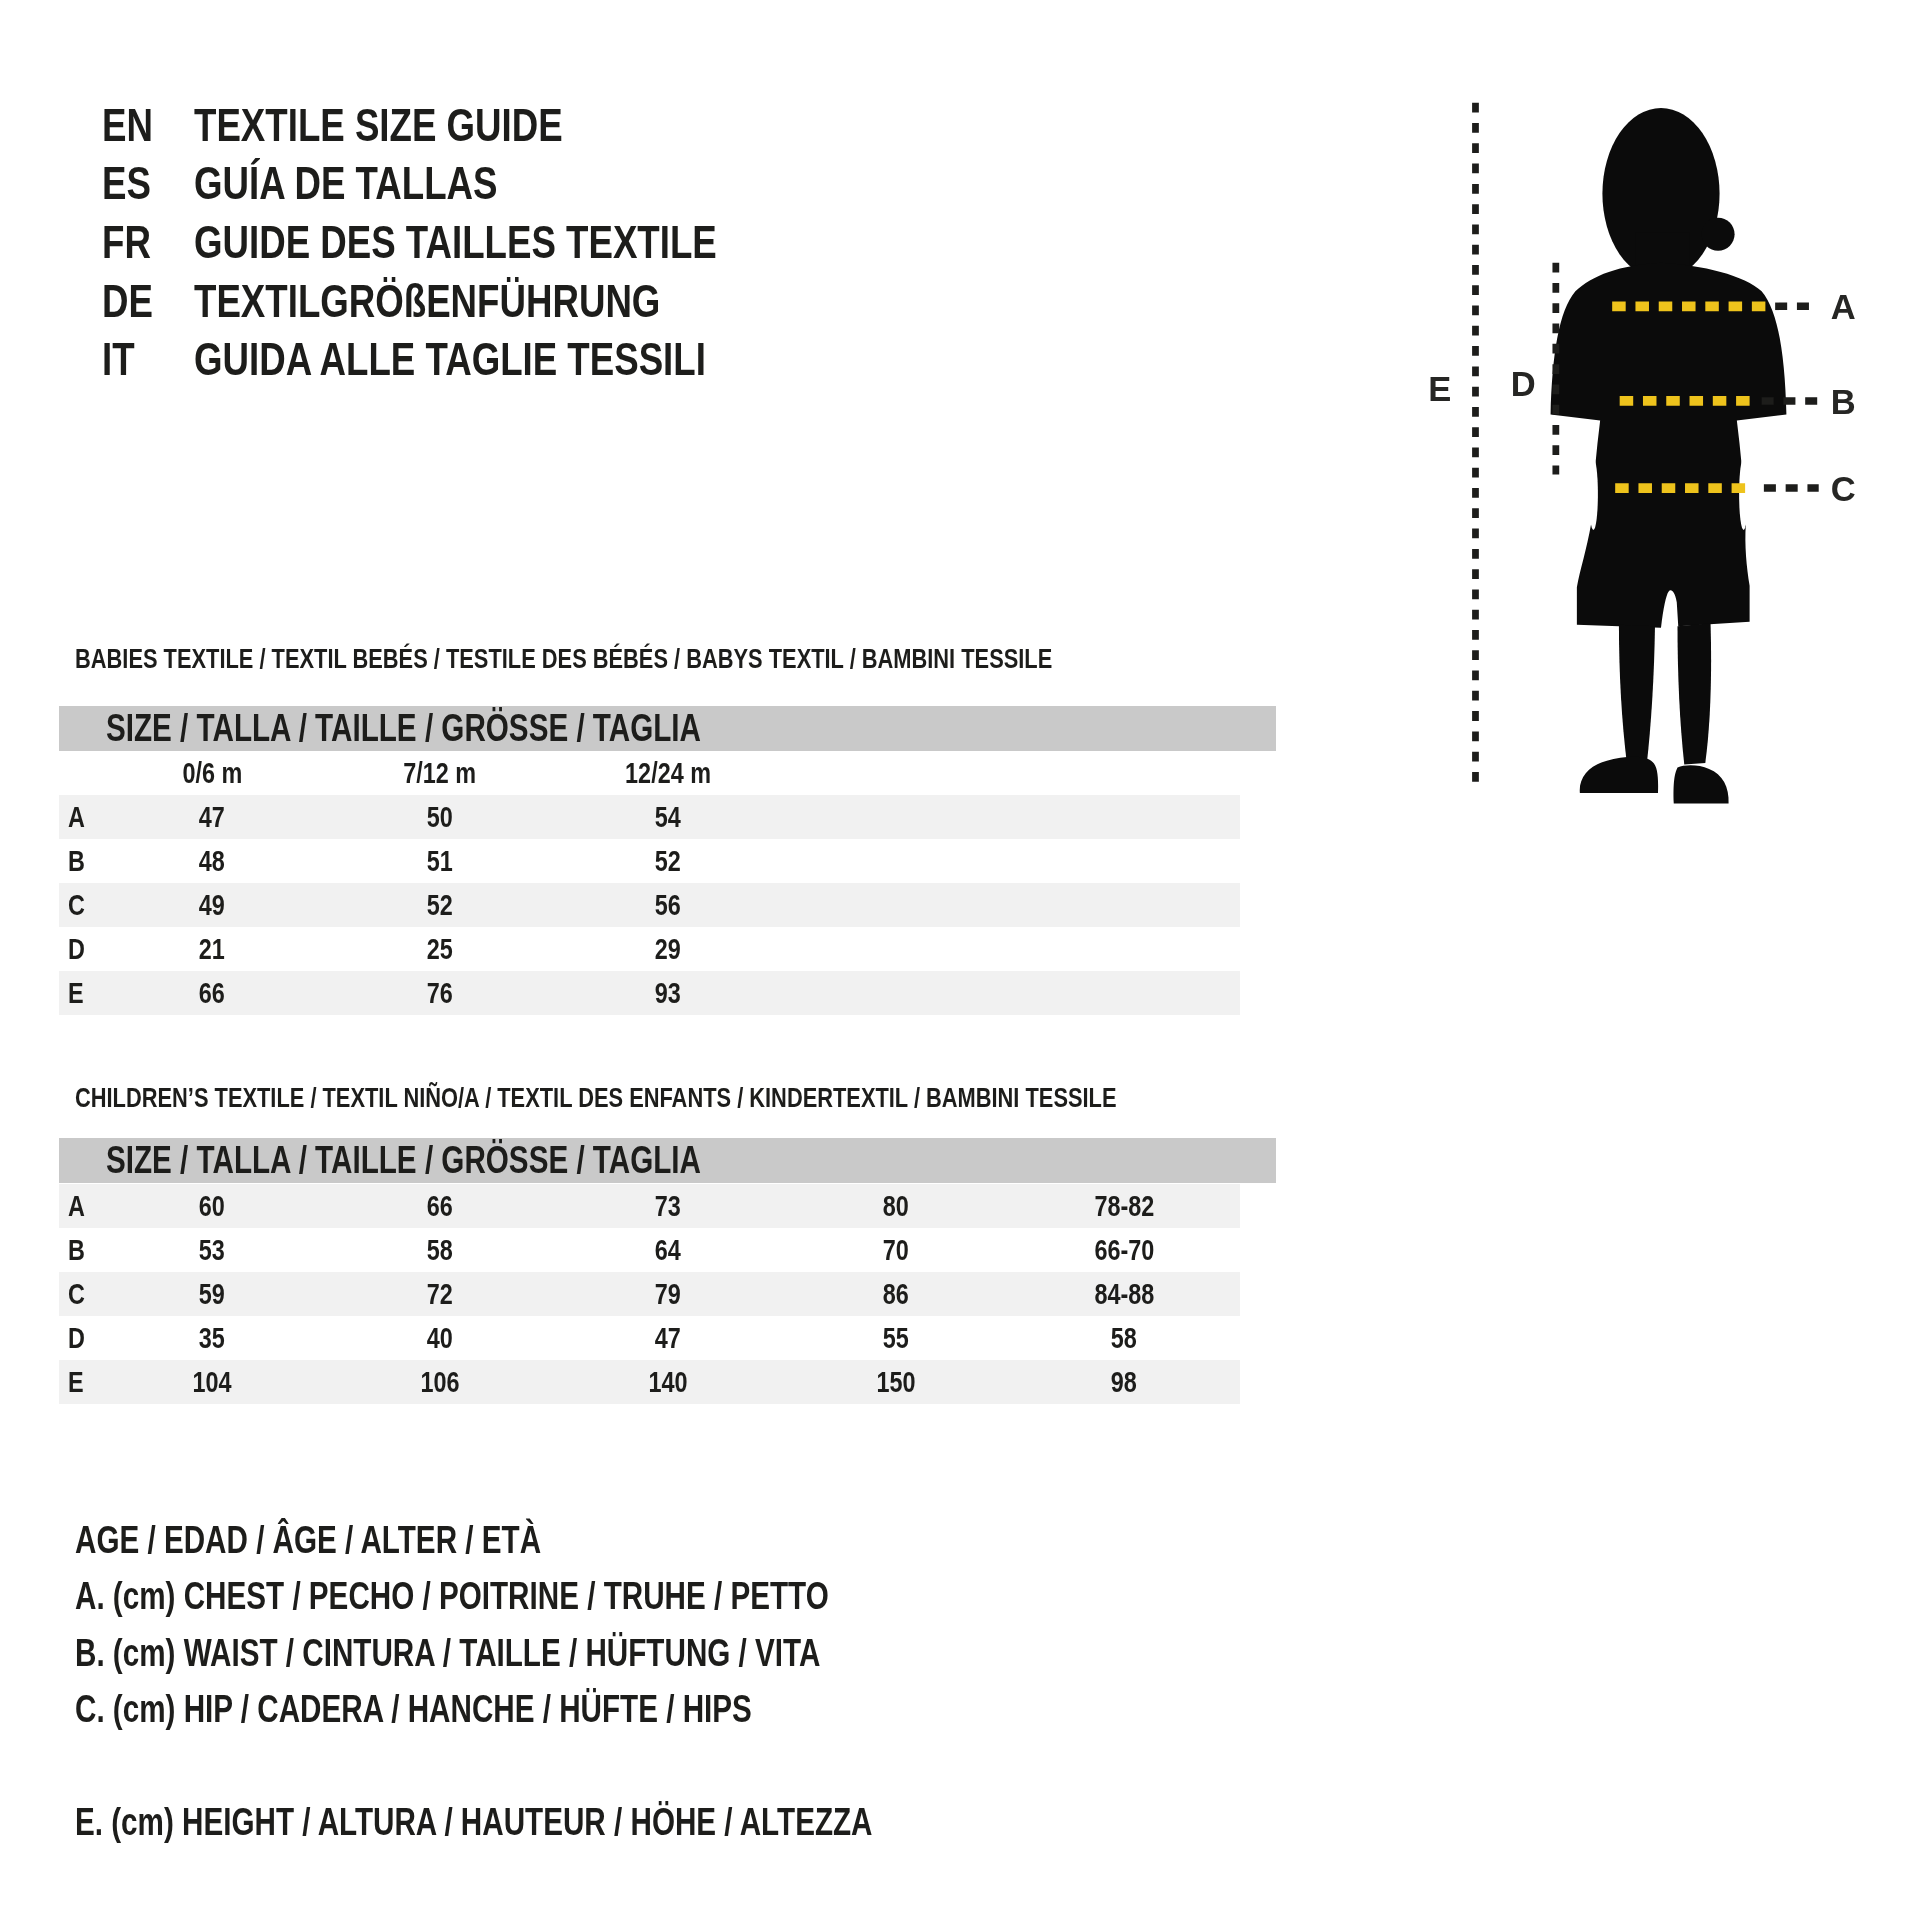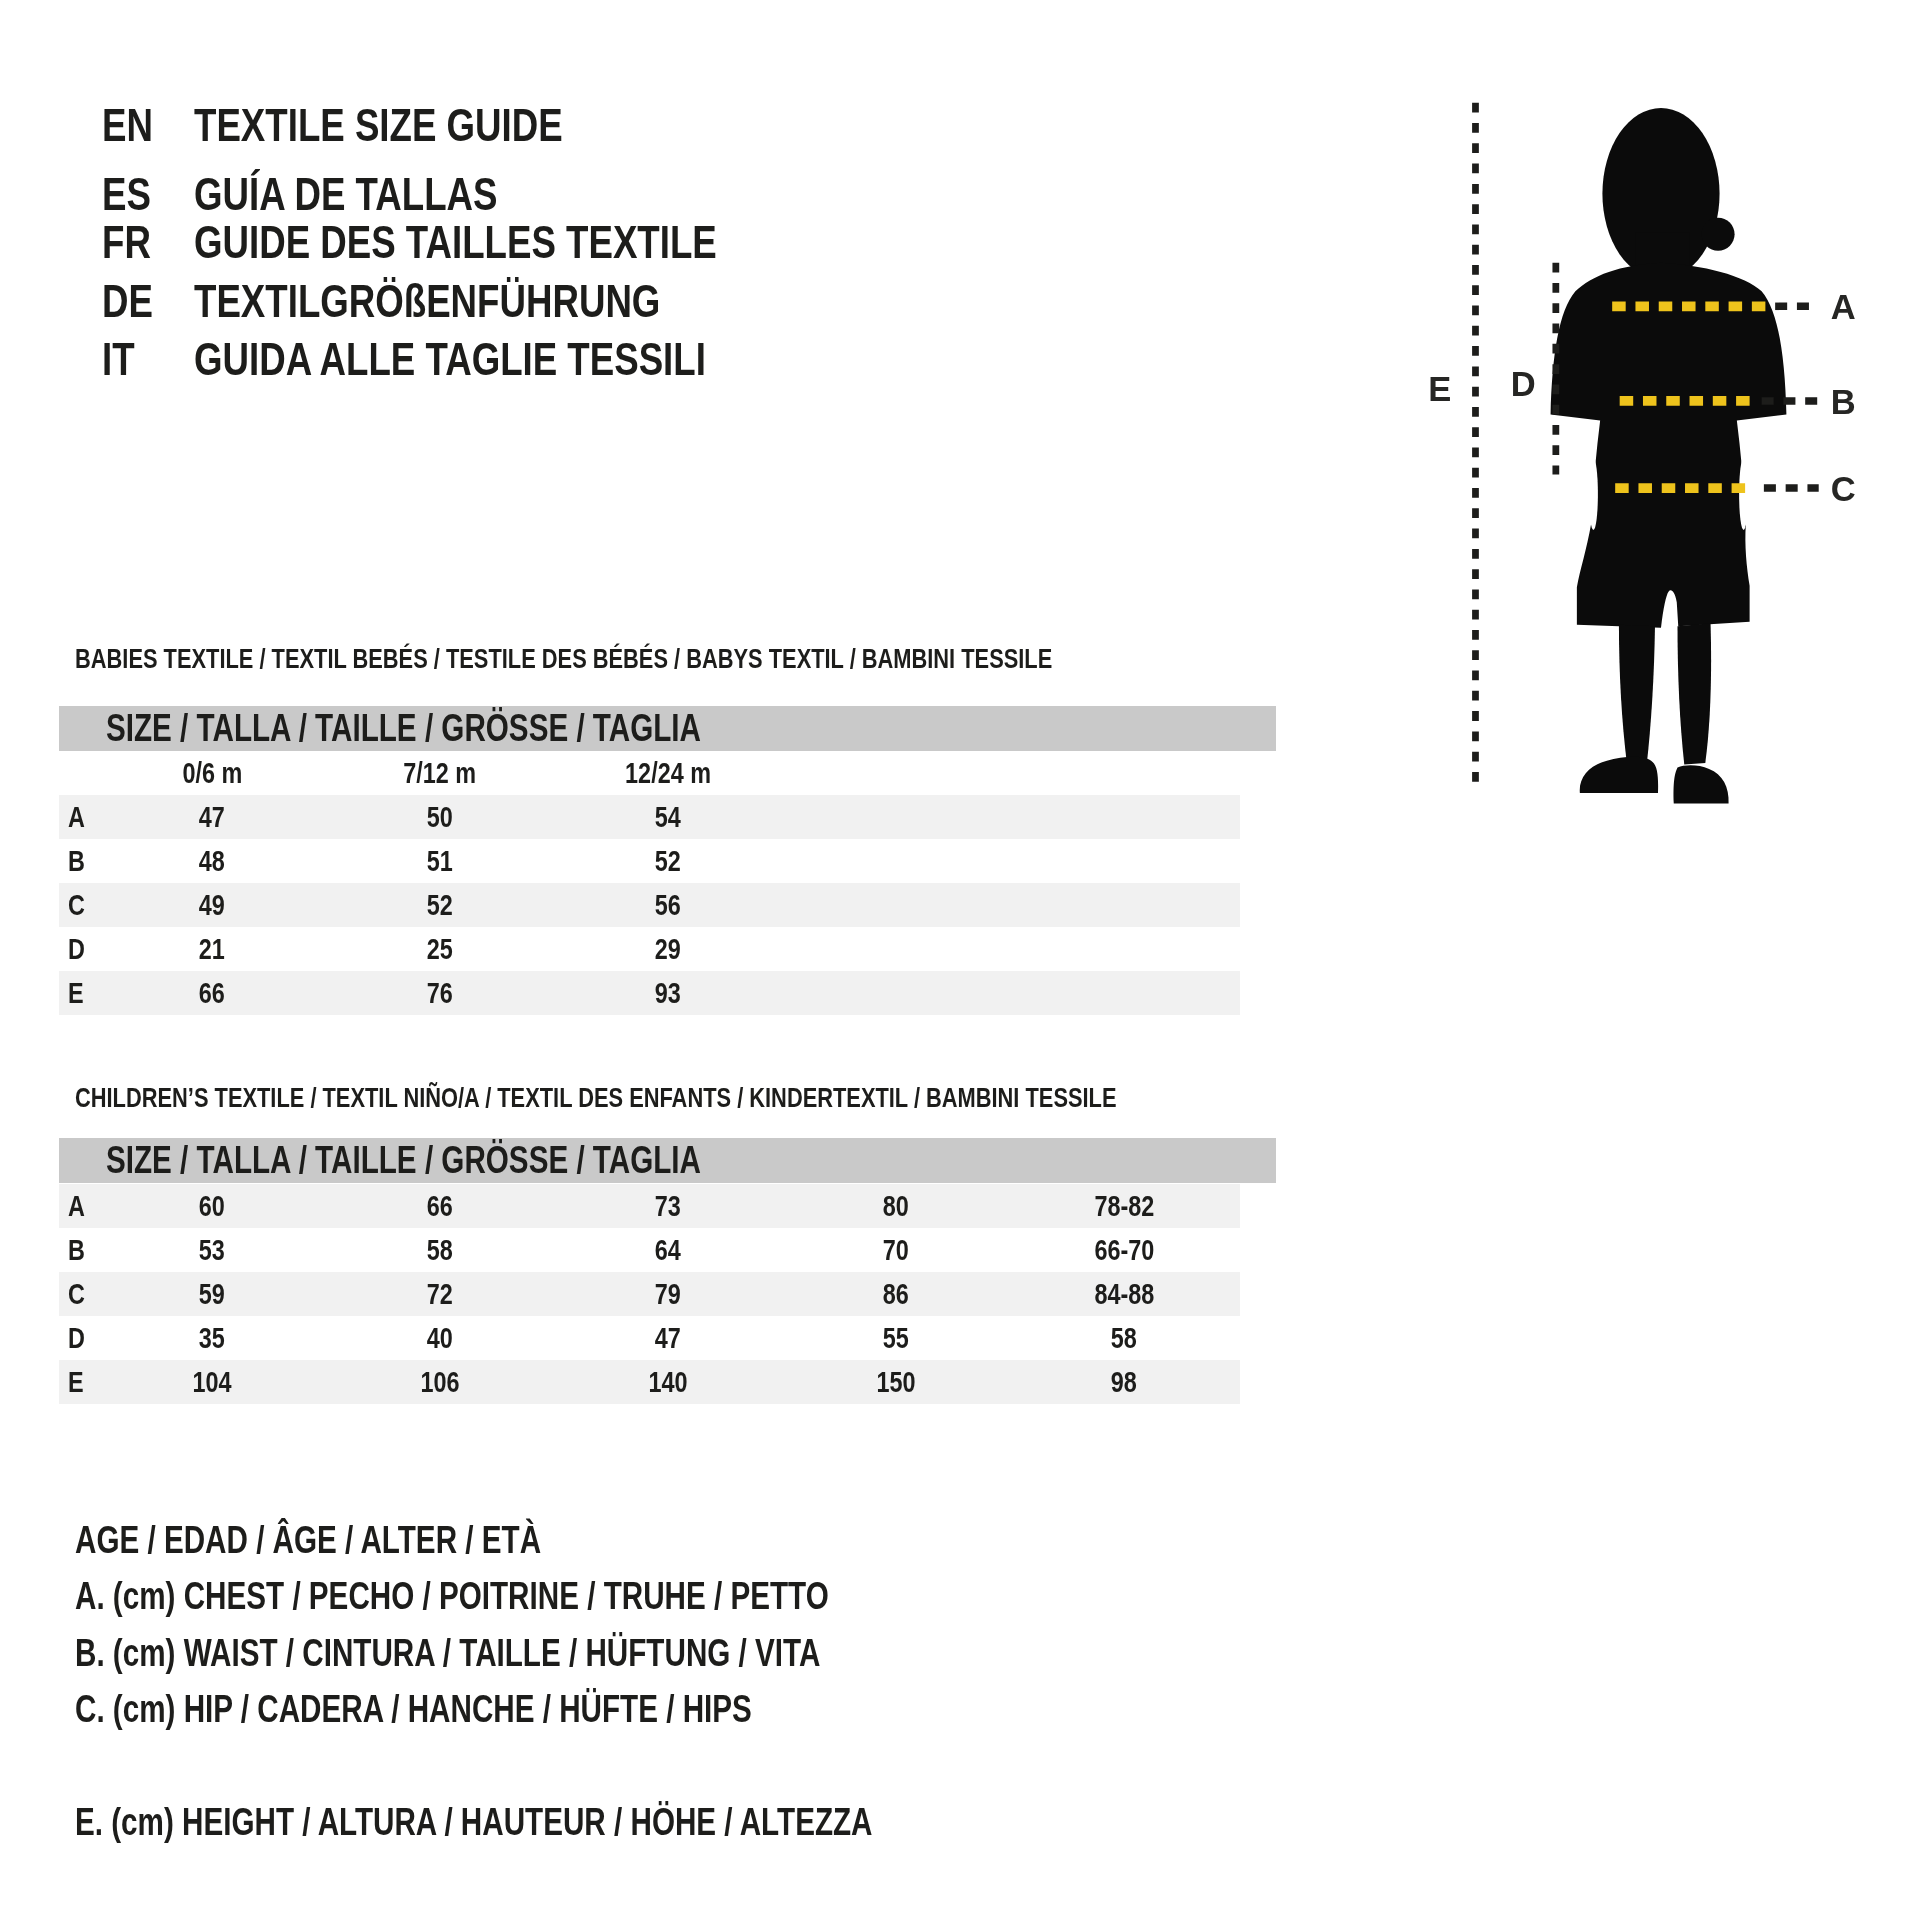--- a/index.html
+++ b/index.html
@@ -45,21 +45,21 @@
 </style>
 </head>
 <body>
 
 <div class="page">
 
   <div class="lang-row" style="top:95px">
     <span class="lang-code"><span class="cl">EN</span></span>
     <span class="lang-label"><span class="cl">TEXTILE SIZE GUIDE</span></span>
   </div>
-  <div class="lang-row" style="top:164px">
+  <div class="lang-row" style="top:153px">
     <span class="lang-code"><span class="cl">ES</span></span>
     <span class="lang-label"><span class="cl">GUÍA DE TALLAS</span></span>
   </div>
   <div class="lang-row" style="top:212px">
     <span class="lang-code"><span class="cl">FR</span></span>
     <span class="lang-label"><span class="cl">GUIDE DES TAILLES TEXTILE</span></span>
   </div>
   <div class="lang-row" style="top:271px">
     <span class="lang-code"><span class="cl">DE</span></span>
     <span class="lang-label"><span class="cl">TEXTILGRÖßENFÜHRUNG</span></span>

